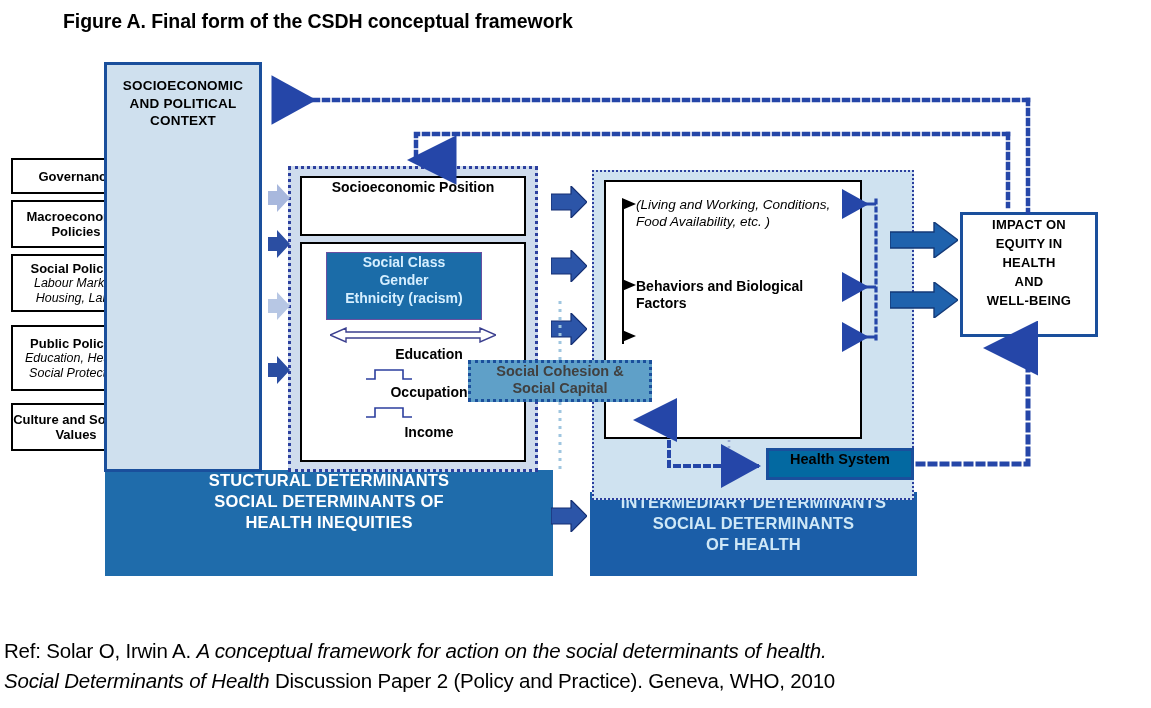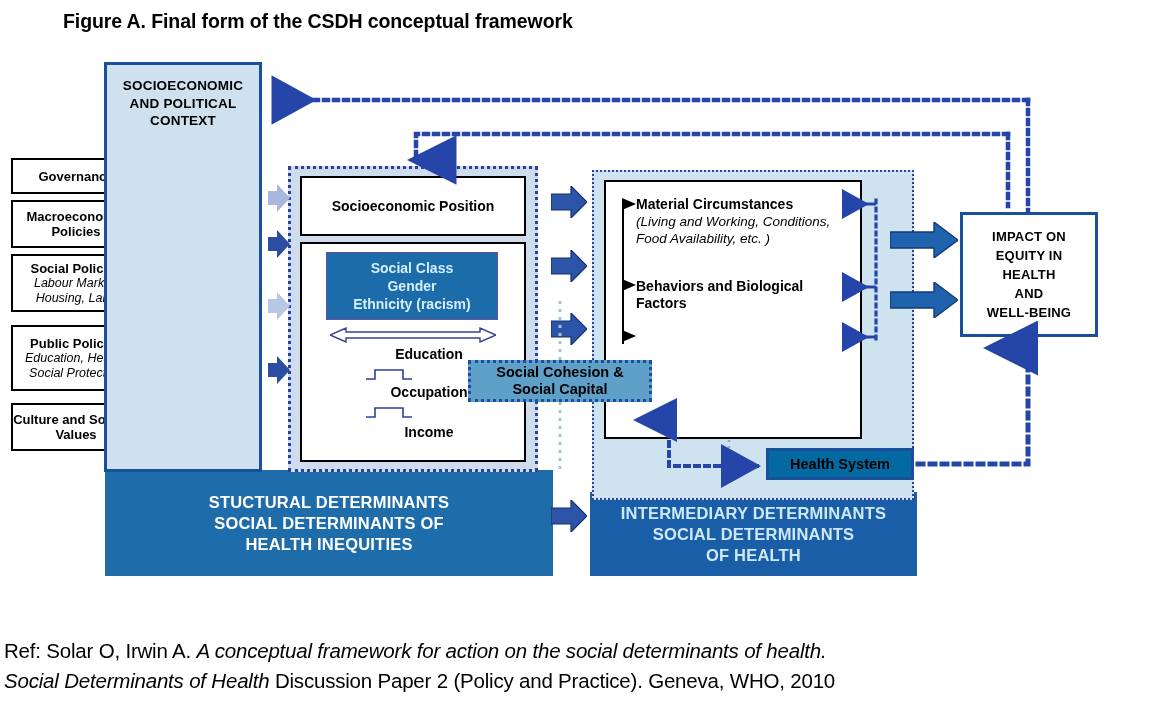--- a/index.html
+++ b/index.html
@@ -30,21 +30,21 @@
     font-size: 19.5px;
     font-weight: bold;
     letter-spacing: -0.1px;
     white-space: nowrap;
   }
 
   
   .abs { position: absolute; box-sizing: border-box; }
   .ctr {
     display: flex;
-    align-items: center;
+    align-items: flex-start;
     justify-content: center;
     text-align: center;
   }
   .ital { font-style: italic; font-weight: normal; }
 
   
   #banner-structural {
     left: 105px; top: 470px; width: 448px; height: 106px;
     background: #1f6cab;
     color: #ffffff;
@@ -102,21 +102,21 @@
     background: #ffffff; border: 2.5px solid #000;
     font-weight: bold; font-size: 14px; line-height: 18px;
     z-index: 6;
   }
   #box-lower {
     left: 300px; top: 242px; width: 226px; height: 220px;
     background: #ffffff; border: 2.5px solid #000;
     z-index: 6;
   }
   #box-class {
-    left: 326px; top: 252px; width: 172px; height: 68px;
+    left: 326px; top: 252px; width: 156px; height: 68px;
     background: #1b6ca8; border: 1.5px solid #6a4fa0;
     color: #d6efff; font-weight: bold;
     font-size: 14px; line-height: 18px;
     z-index: 7;
   }
   .chain-lbl {
     position: absolute; width: 226px; left: 300px;
     text-align: center; font-weight: bold; font-size: 14px;
     z-index: 7;
     padding-left: 16px;
@@ -155,21 +155,21 @@
   }
   .spine-head {
     position: absolute; left: 622px; width: 14px; height: 12px; z-index: 8;
   }
 
   
   #cohesion {
     left: 468px; top: 360px; width: 184px; height: 42px;
     background: #5fa0c8; border: 3px dotted #1a4f9c;
     font-weight: bold; font-size: 14.5px; line-height: 17px;
-    color: #000000;
+    color: #404040;
     z-index: 9;
   }
 
   
   #health-system {
     left: 766px; top: 448px; width: 148px; height: 32px;
     background: #0369a1; border: 3px solid #1a4f9c;
     font-weight: bold; font-size: 14.5px;
     z-index: 9;
   }
@@ -299,21 +299,20 @@
     <polygon points="0,0 14,6 0,12" fill="#000"></polygon>
   </svg>
   <svg class="spine-head" style="top:279px;" viewBox="0 0 14 12">
     <polygon points="0,0 14,6 0,12" fill="#000"></polygon>
   </svg>
   <svg class="spine-head" style="top:330px;" viewBox="0 0 14 12">
     <polygon points="0,0 14,6 0,12" fill="#000"></polygon>
   </svg>
 
   <div class="rp-item" style="top:196px; width:210px;">
-    <div>Material Circumstances</div>
     <div class="ital">(Living and Working, Conditions, Food Availability, etc. )</div>
   </div>
 
   <div class="rp-item" style="top:278px; width:170px;">
     <div>Behaviors and Biological Factors</div>
   </div>
 
 
   <div id="cohesion" class="abs ctr">
     <div>

